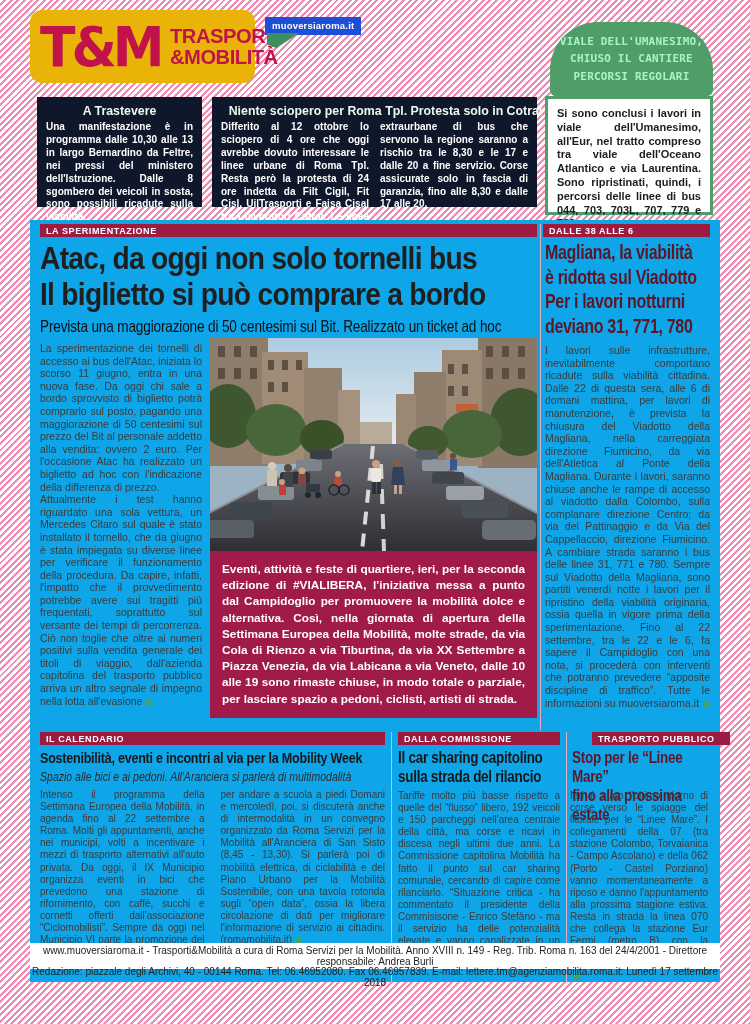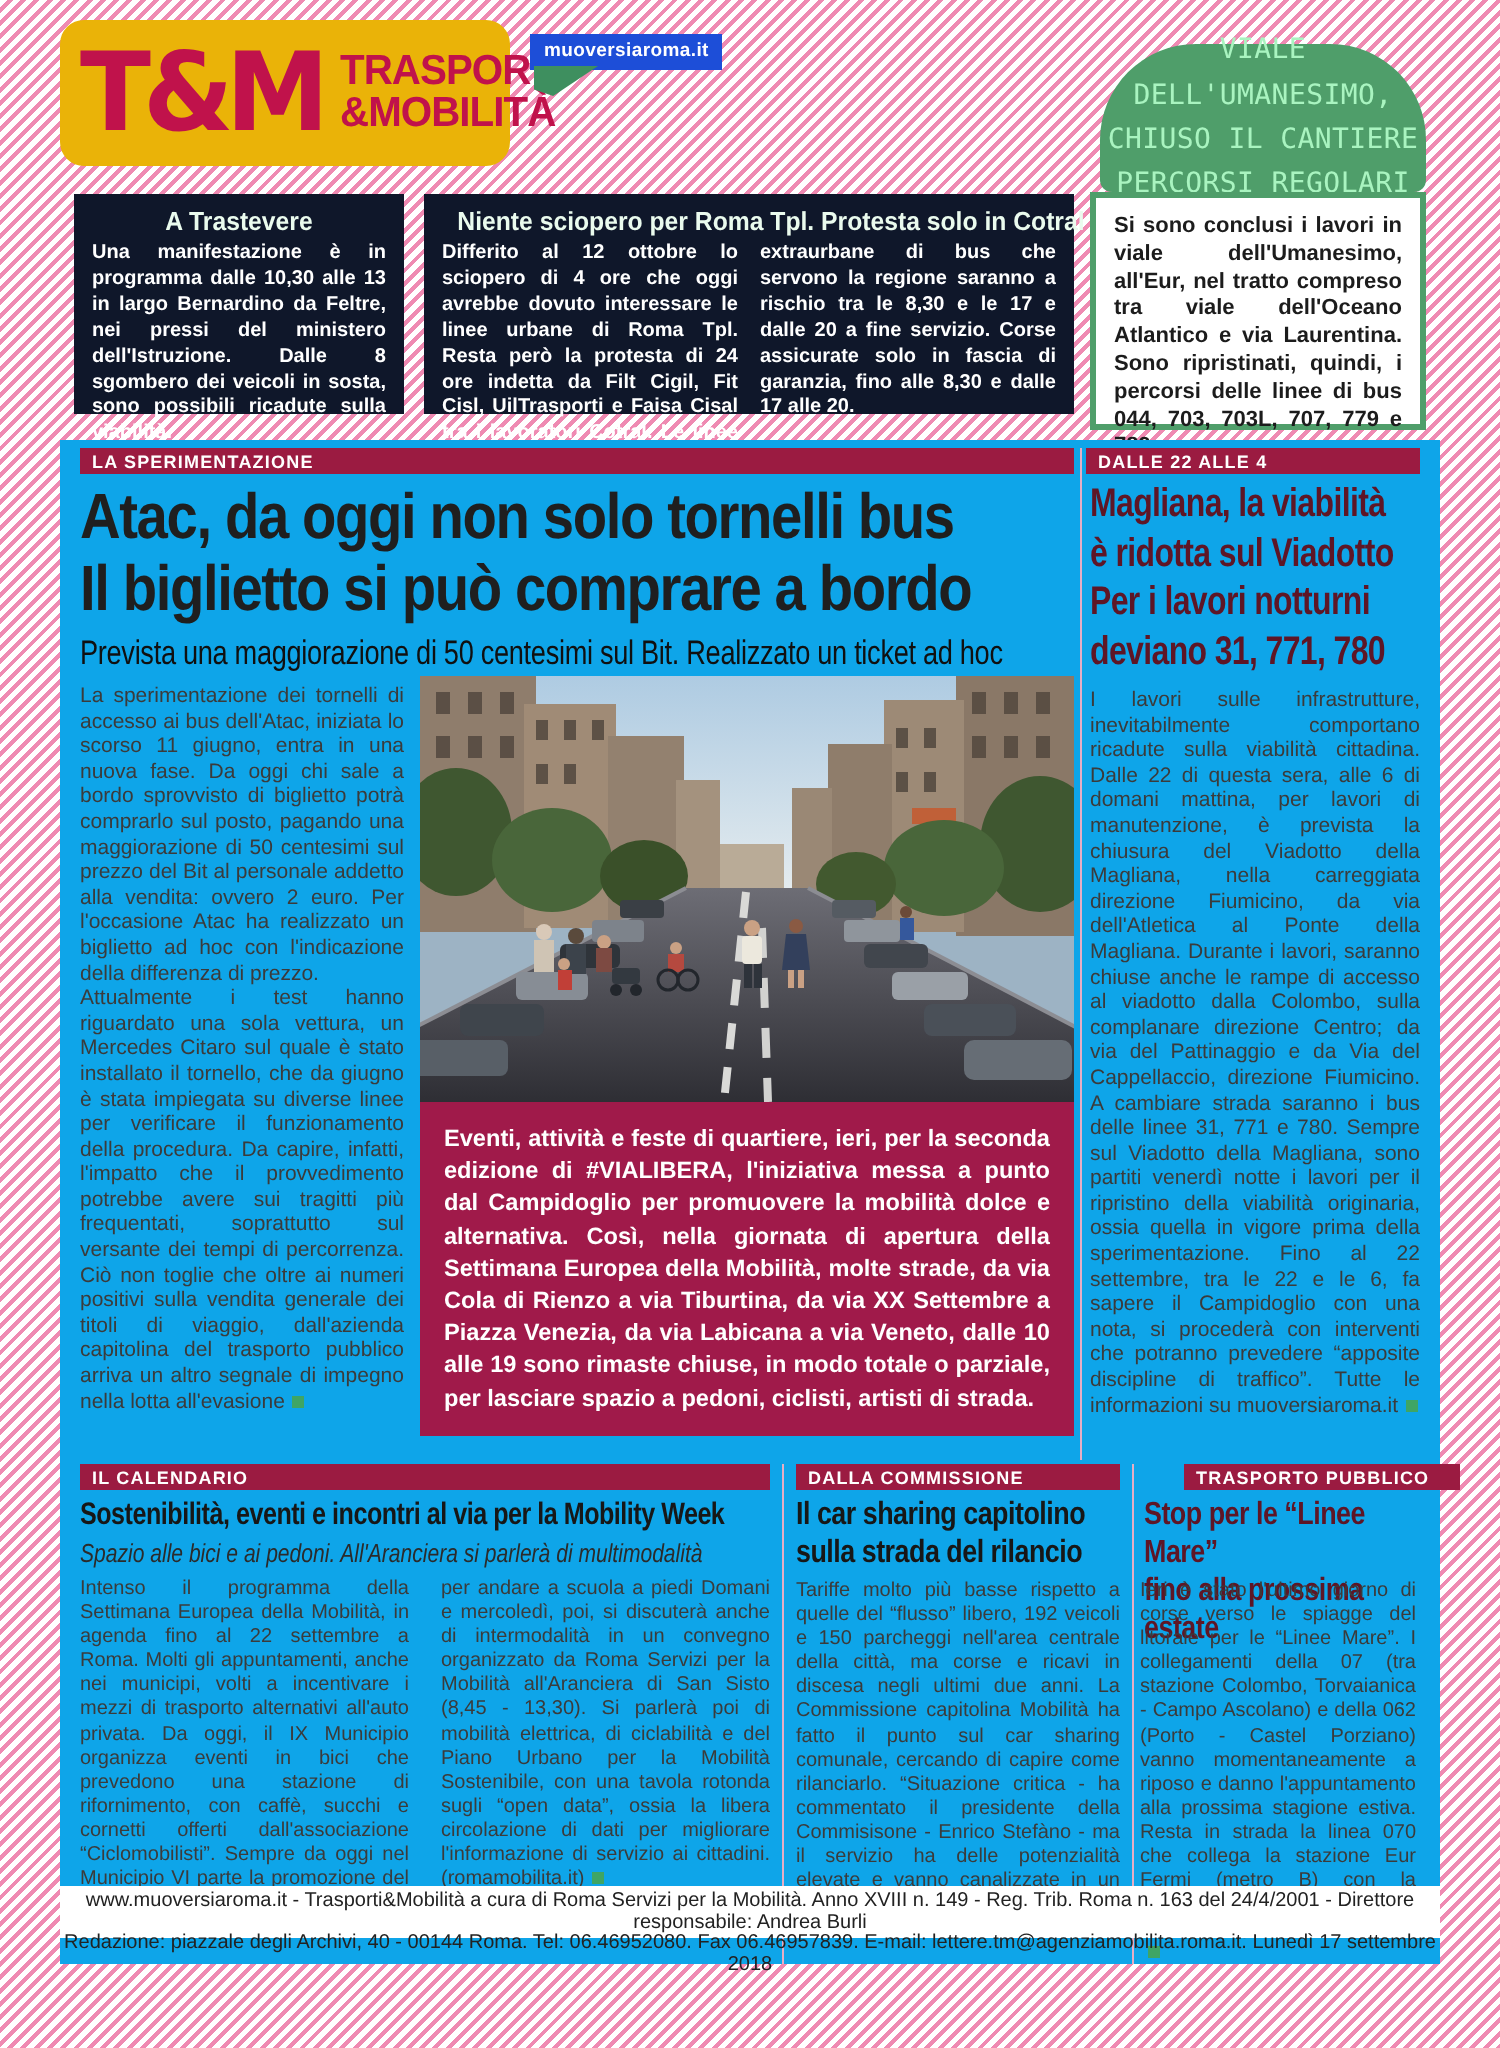--- a/index.html
+++ b/index.html
@@ -17,21 +17,21 @@
   .logo-tm { font-family:"DejaVu Sans", sans-serif; font-size:52px; font-weight:900; color:#c0124b;
     letter-spacing:-4px; line-height:1; transform:scaleY(1.05); }
   .logo-words { color:#c0124b; font-weight:800; font-size:21px; line-height:0.98;
     letter-spacing:-0.5px; white-space:pre-line; transform:scaleX(0.96); transform-origin:left center; }
   .site-badge { left:265px; top:17px; background:#1d4ed8; color:#fff; font-size:9.5px; font-weight:700;
     padding:3px 7px 4px; letter-spacing:0.2px; }
   .badge-ribbon { left:267px; top:33px; width:32px; height:15px; background:#3e8f5f;
     clip-path:polygon(0 0,100% 0,30% 100%,0 78%); }
   .road-sign { left:550px; top:22px; width:163px; height:74px; background:#4f9e6a;
     border-radius:48px 48px 6px 6px; display:flex; align-items:center; justify-content:center; text-align:center; }
-  .road-sign .led { font-family:"DejaVu Sans Mono", monospace; font-size:14px; font-weight:400;
+  .road-sign .led { font-family:"DejaVu Sans Mono", monospace; font-size:11px; font-weight:700;
     color:#a9f4c0; line-height:1.6; letter-spacing:0.2px; white-space:pre-line; }
 
   
   .notice { background:#0f172a; color:#fff; padding:6px 9px; }
   .notice-title { text-align:center; font-weight:700; font-size:13px; color:#eafbee; margin-bottom:3px;
     white-space:nowrap; transform:scaleX(0.95); transform-origin:center; }
   .notice-body { font-size:10px; font-weight:700; line-height:12.9px; text-align:justify; }
   #notice1 { left:37px; top:97px; width:165px; height:110px; }
   #notice2 { left:212px; top:97px; width:325px; height:110px; }
   #notice2 .notice-body { column-count:2; column-gap:11px; }
@@ -105,21 +105,21 @@
   <div class="notice-title">Niente sciopero per Roma Tpl. Protesta solo in Cotral</div>
   <div class="notice-body">Differito al 12 ottobre lo sciopero di 4 ore che oggi avrebbe dovuto interessare le linee urbane di Roma Tpl. Resta però la protesta di 24 ore indetta da Filt Cigil, Fit Cisl, UilTrasporti e Faisa Cisal tra i lavoratori Cotral. Le linee extraurbane di bus che servono la regione saranno a rischio tra le 8,30 e le 17 e dalle 20 a fine servizio. Corse assicurate solo in fascia di garanzia, fino alle 8,30 e dalle 17 alle 20.</div>
 </div>
 <div class="abs notice" id="notice3">
   <div class="notice-body">Si sono conclusi i lavori in viale dell'Umanesimo, all'Eur, nel tratto compreso tra viale dell'Oceano Atlantico e via Laurentina. Sono ripristinati, quindi, i percorsi delle linee di bus 044, 703, 703L, 707, 779 e 789.</div>
 </div>
 
 <div class="panel">
 
   <div class="kicker" style="left:10px; top:4px; width:497px;">LA SPERIMENTAZIONE</div>
-  <div class="kicker" style="left:513px; top:4px; width:167px;">DALLE 22 ALLE 4</div>
+  <div class="kicker" style="left:513px; top:4px; width:167px;">DALLE 38 ALLE 6</div>
 
   <h1 class="headline-main">Atac, da oggi non solo tornelli bus
 Il biglietto si può comprare a bordo</h1>
   <div class="standfirst">Prevista una maggiorazione di 50 centesimi sul Bit. Realizzato un ticket ad hoc</div>
 
   <div class="leftcol body-text">
     <p>La sperimentazione dei tornelli di accesso ai bus dell'Atac, iniziata lo scorso 11 giugno, entra in una nuova fase. Da oggi chi sale a bordo sprovvisto di biglietto potrà comprarlo sul posto, pagando una maggiorazione di 50 centesimi sul prezzo del Bit al personale addetto alla vendita: ovvero 2 euro. Per l'occasione Atac ha realizzato un biglietto ad hoc con l'indicazione della differenza di prezzo.</p>
     <p><span>Attualmente i test hanno riguardato una sola vettura, un Mercedes Citaro sul quale è stato installato il tornello, che da giugno è stata impiegata su diverse linee per verificare il funzionamento della procedura. Da capire, infatti, l'impatto che il provvedimento potrebbe avere sui tragitti più frequentati, soprattutto sul versante dei tempi di percorrenza. Ciò non toglie che oltre ai numeri positivi sulla vendita generale dei titoli di viaggio, dall'azienda capitolina del trasporto pubblico arriva un altro segnale di impegno nella lotta all'evasione</span><span class="endmark"></span></p>
   </div>
 

